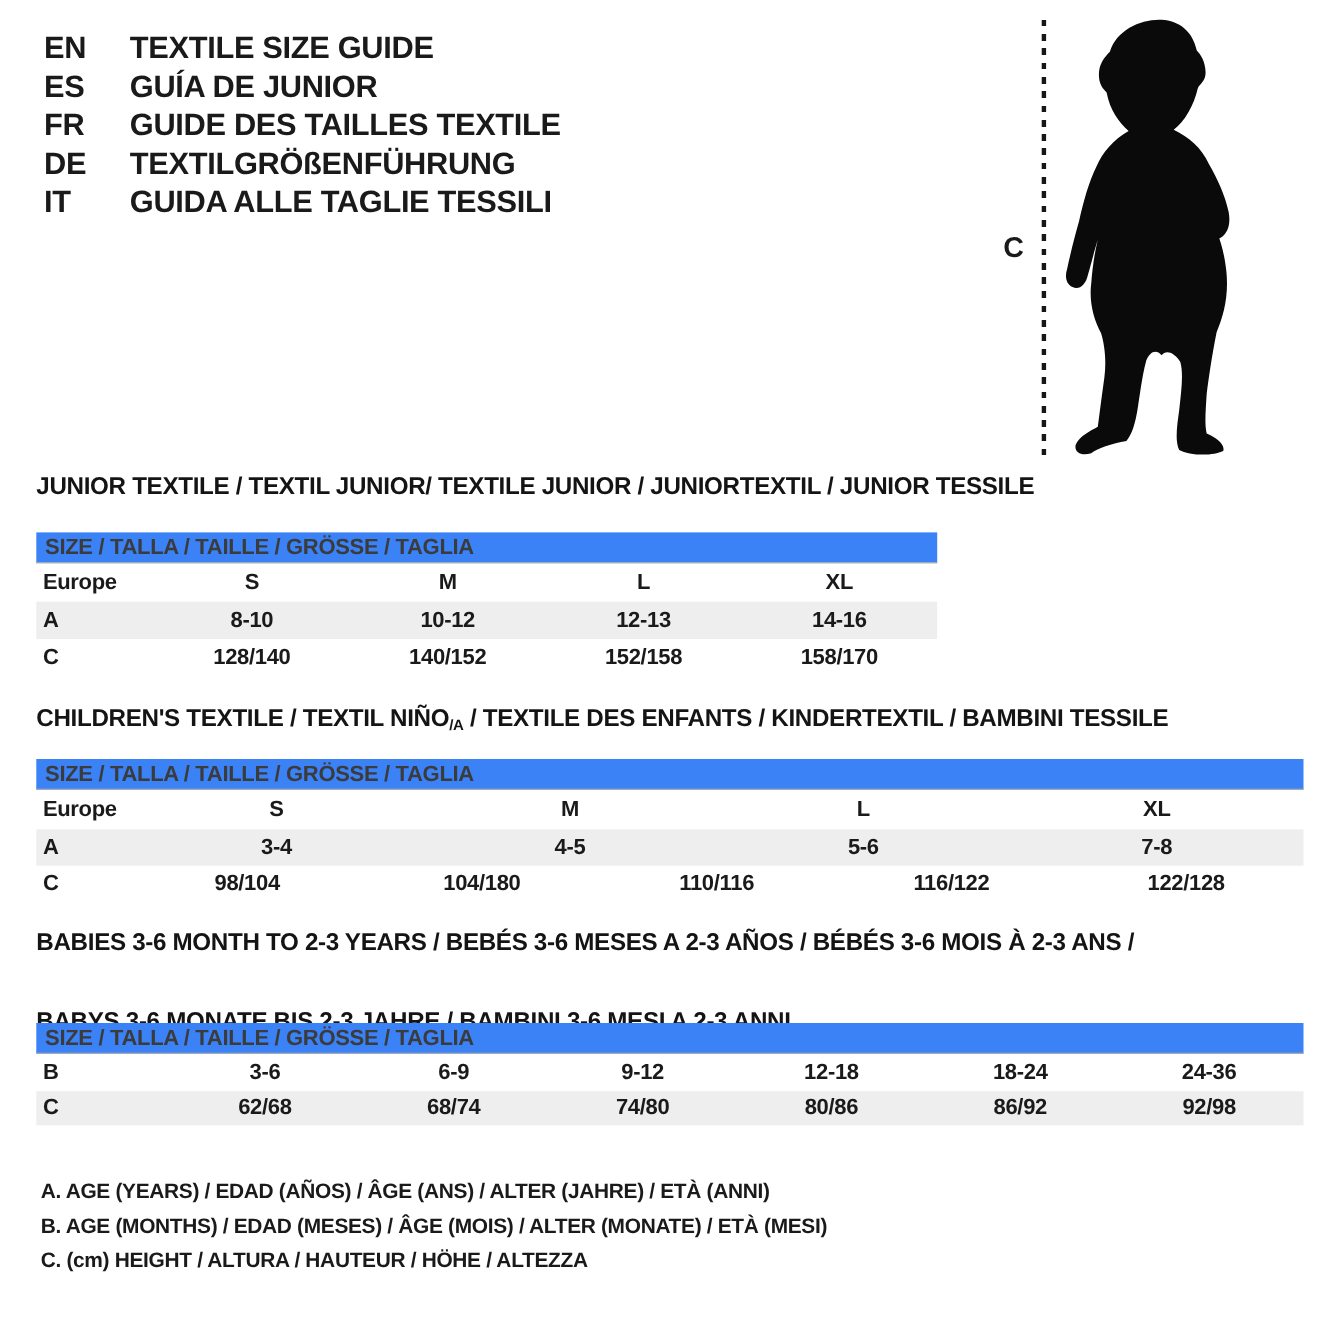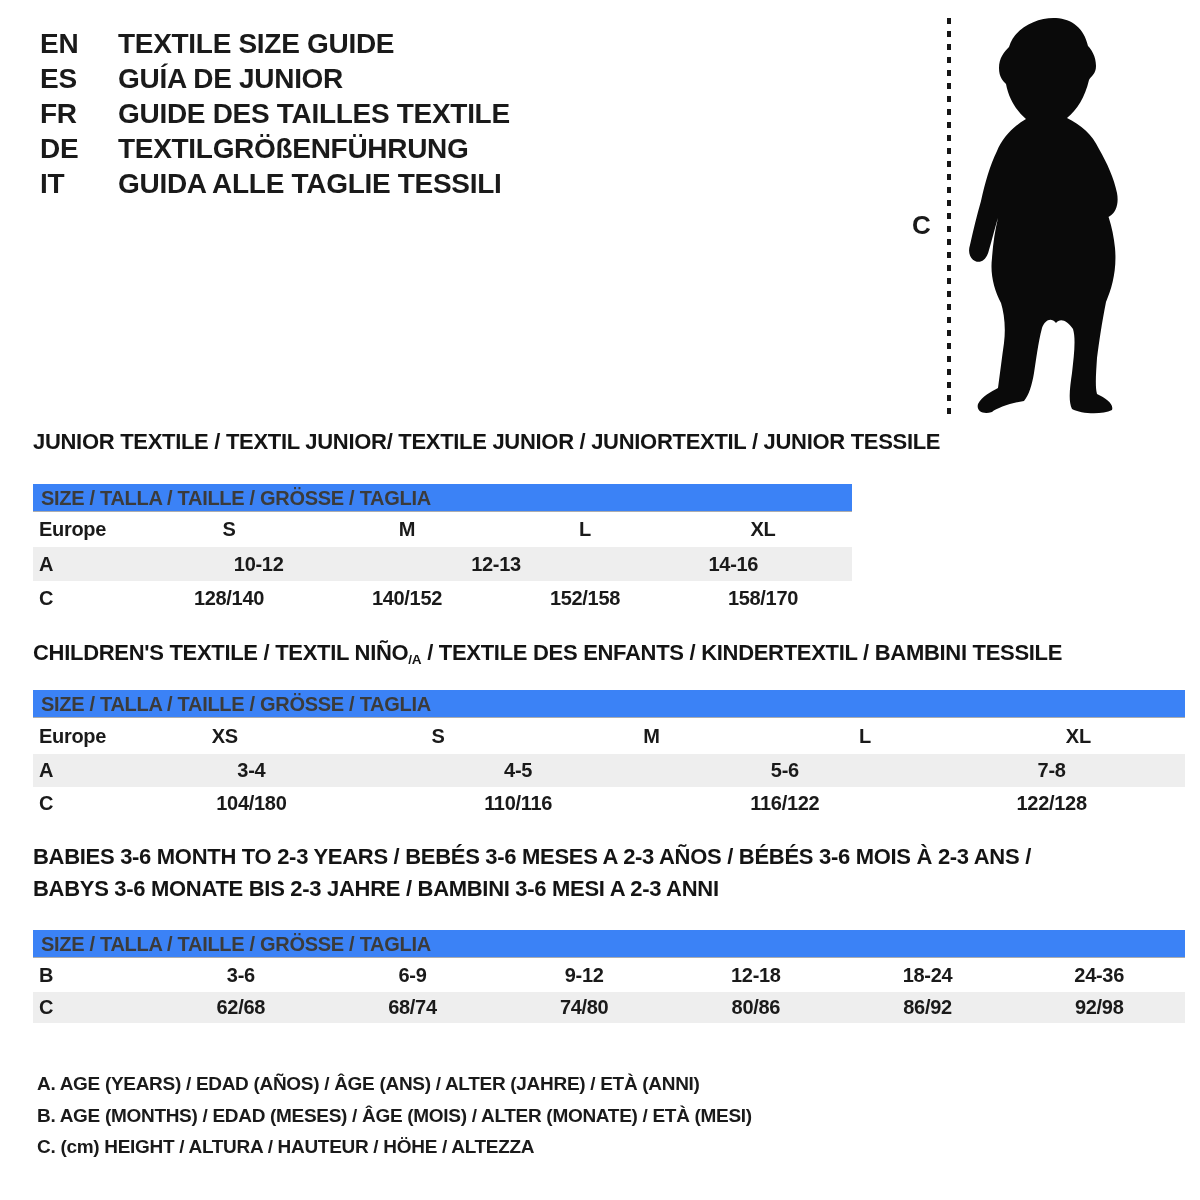--- a/index.html
+++ b/index.html
@@ -137,20 +137,21 @@
   <div class="size-bar">SIZE / TALLA / TAILLE / GRÖSSE / TAGLIA</div>
   <div class="t-row rh35">
     <span class="t-label">Europe</span>
     <span class="t-cell">S</span>
     <span class="t-cell">M</span>
     <span class="t-cell">L</span>
     <span class="t-cell">XL</span>
   </div>
   <div class="t-row rh34 alt">
     <span class="t-label">A</span>
+    <span class="t-cell">8-10</span>
     <span class="t-cell">10-12</span>
     <span class="t-cell">12-13</span>
     <span class="t-cell">14-16</span>
   </div>
   <div class="t-row rh34">
     <span class="t-label">C</span>
     <span class="t-cell">128/140</span>
     <span class="t-cell">140/152</span>
     <span class="t-cell">152/158</span>
     <span class="t-cell">158/170</span>
@@ -158,44 +159,44 @@
 </div>
 
 <div class="abs section-title" style="left:33px; top:641px;">
   <span>CHILDREN'S TEXTILE / TEXTIL NIÑO</span><span class="title-sub">/A</span><span> / TEXTILE DES ENFANTS / KINDERTEXTIL / BAMBINI TESSILE</span>
 </div>
 
 <div class="abs size-table tbl-23 tbl-2" style="top:690px;">
   <div class="size-bar">SIZE / TALLA / TAILLE / GRÖSSE / TAGLIA</div>
   <div class="t-row rh36">
     <span class="t-label">Europe</span>
-    <span class="t-cell">XS</span>
     <span class="t-cell">S</span>
     <span class="t-cell">M</span>
     <span class="t-cell">L</span>
     <span class="t-cell">XL</span>
   </div>
   <div class="t-row rh33 alt">
     <span class="t-label">A</span>
     <span class="t-cell">3-4</span>
     <span class="t-cell">4-5</span>
     <span class="t-cell">5-6</span>
     <span class="t-cell">7-8</span>
   </div>
   <div class="t-row rh33">
     <span class="t-label">C</span>
+    <span class="t-cell">98/104</span>
     <span class="t-cell">104/180</span>
     <span class="t-cell">110/116</span>
     <span class="t-cell">116/122</span>
     <span class="t-cell">122/128</span>
   </div>
 </div>
 
 <div class="abs section-title" style="left:33px; top:845px;">BABIES 3-6 MONTH TO 2-3 YEARS / BEBÉS 3-6 MESES A 2-3 AÑOS / BÉBÉS 3-6 MOIS À 2-3 ANS /</div>
-<div class="abs section-title" style="left:33px; top:877px;">BABYS 3-6 MONATE BIS 2-3 JAHRE / BAMBINI 3-6 MESI A 2-3 ANNI</div>
+<div class="abs section-title" style="left:33px; top:916px;">BABYS 3-6 MONATE BIS 2-3 JAHRE / BAMBINI 3-6 MESI A 2-3 ANNI</div>
 
 <div class="abs size-table tbl-23 tbl-3" style="top:930px;">
   <div class="size-bar">SIZE / TALLA / TAILLE / GRÖSSE / TAGLIA</div>
   <div class="t-row rh34">
     <span class="t-label">B</span>
     <span class="t-cell">3-6</span>
     <span class="t-cell">6-9</span>
     <span class="t-cell">9-12</span>
     <span class="t-cell">12-18</span>
     <span class="t-cell">18-24</span>

